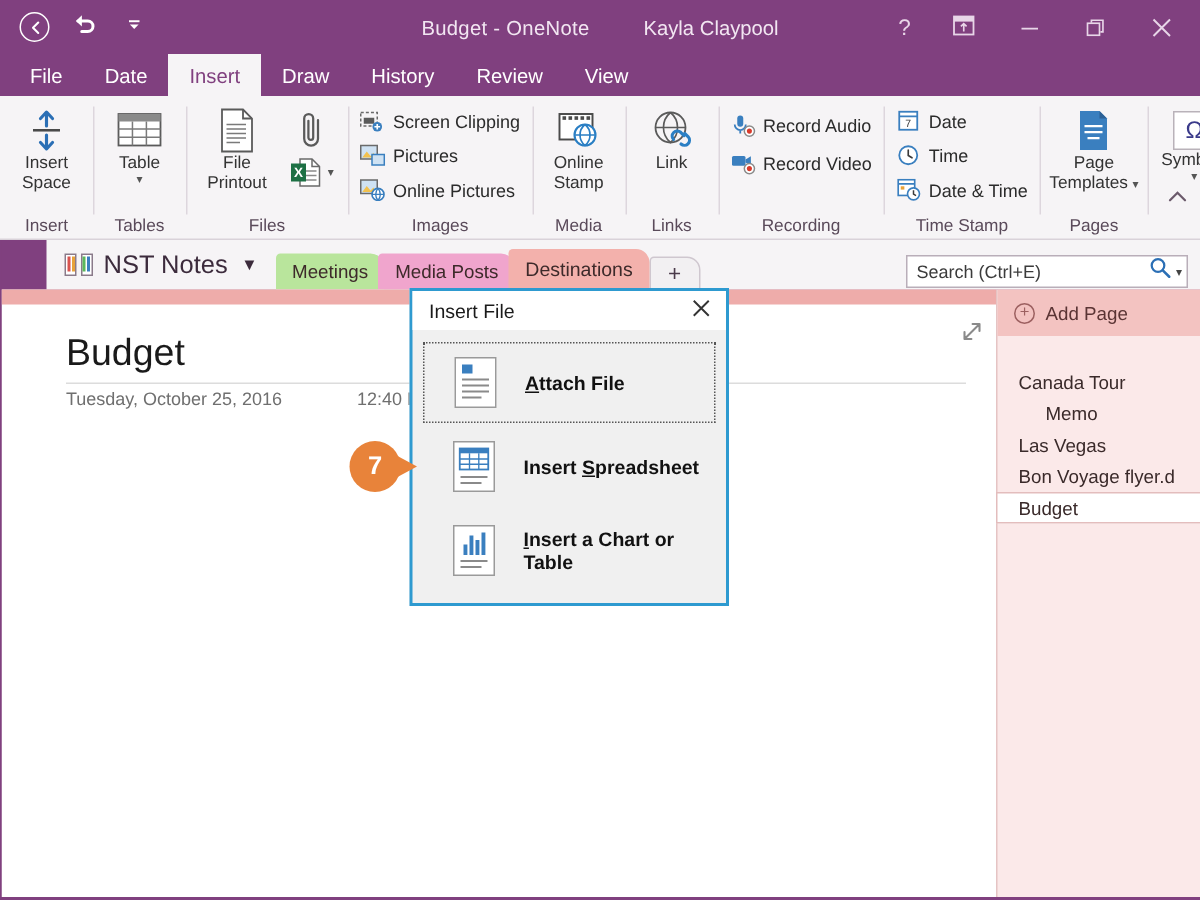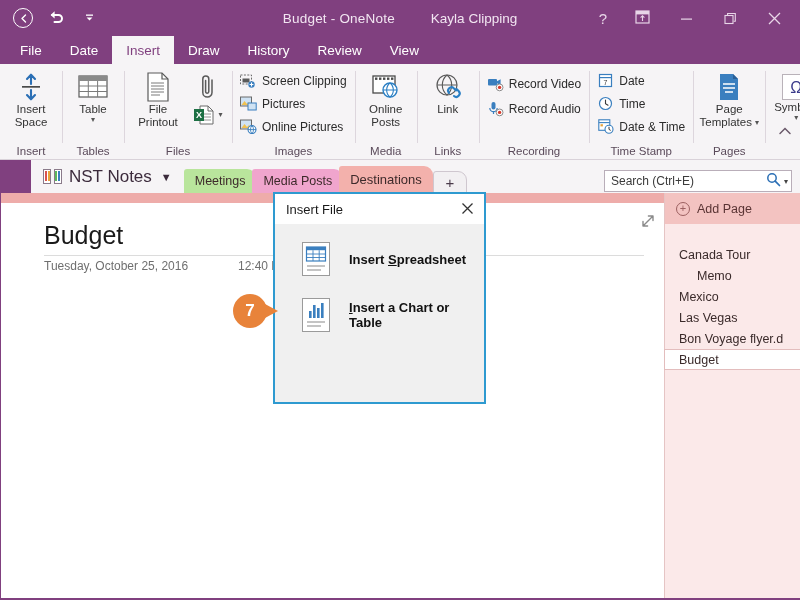--- a/index.html
+++ b/index.html
@@ -313,21 +313,21 @@
           <svg width="11" height="11" viewBox="0 0 11 11">
               <rect x="2" y="2.5" width="7" height="1.3" fill="#fff"></rect>
               <path d="M2.6 5.4 L5.5 8.4 L8.4 5.4 Z" fill="#fff"></path>
             </svg>
         </span>
       </div>
     </div>
 
     <div class="tb-center">
       <span class="win-title">Budget - OneNote</span>
-      <span class="user-name">Kayla Clipping</span>
+      <span class="user-name">Kayla Claypool</span>
     </div>
 
     <div class="tb-right">
       <div class="ctl help">?</div>
       <div class="ctl">
         <span>
           <svg width="15" height="14" viewBox="0 0 15 14">
               <rect x="1" y="1" width="13" height="12" fill="none" stroke="#e8d6e8" stroke-width="1.2"></rect>
               <rect x="1" y="1" width="13" height="3.4" fill="#e8d6e8"></rect>
               <path d="M7.5 11 L7.5 6 M5.6 7.6 L7.5 5.7 L9.4 7.6" stroke="#e8d6e8" stroke-width="1.1" fill="none"></path>
@@ -484,21 +484,21 @@
                   <rect x="8" y="4.5" width="2.4" height="2.4"></rect>
                   <rect x="12" y="4.5" width="2.4" height="2.4"></rect>
                   <rect x="16" y="4.5" width="2.4" height="2.4"></rect>
                   <rect x="20" y="4.5" width="2.4" height="2.4"></rect>
                 </g>
               <circle cx="19" cy="17" r="7" fill="#fff" stroke="#2b7fc4" stroke-width="1.4"></circle>
               <path d="M12 17 h14 M19 10 a9 9 0 0 1 0 14 a9 9 0 0 1 0 -14" fill="none" stroke="#2b7fc4" stroke-width="1.1"></path>
             </svg>
           </span>
           <span>Online</span>
-          <span>Posts</span>
+          <span>Stamp</span>
         </div>
       </div>
       <div class="rg-label">Media</div>
     </div>
 
     <div class="rgroup">
       <div class="rg-body">
         <div class="bigbtn">
           <span class="glyph">
             <svg width="30" height="28" viewBox="0 0 30 28">
@@ -509,41 +509,41 @@
           </span>
           <span>Link</span>
         </div>
       </div>
       <div class="rg-label">Links</div>
     </div>
 
     <div class="rgroup">
       <div class="rg-body">
         <div class="smallrow" style="padding-top:5px;gap:4px;">
+          <div class="smallbtn">
+            <span class="glyph">
+              <svg width="17" height="16" viewBox="0 0 17 16">
+                <rect x="4.5" y="1" width="4" height="7.5" rx="2" fill="#3a7fbf"></rect>
+                <path d="M2.8 7 a3.7 3.7 0 0 0 7.4 0 M6.5 10.8 V13" fill="none" stroke="#3a7fbf" stroke-width="1.2"></path>
+                <circle cx="12.6" cy="11.4" r="3.4" fill="#fff" stroke="#8a8a8a" stroke-width="1"></circle>
+                <circle cx="12.6" cy="11.4" r="1.7" fill="#d93a2b"></circle>
+              </svg>
+            </span>
+            <span>Record Audio</span>
+          </div>
           <div class="smallbtn">
             <span class="glyph">
               <svg width="17" height="16" viewBox="0 0 17 16">
                 <rect x="1" y="3" width="9" height="6.5" rx="1" fill="#3a7fbf"></rect>
                 <path d="M10 5.3 L13.6 3.2 V9.4 L10 7.3 Z" fill="#3a7fbf"></path>
                 <circle cx="12.6" cy="11.4" r="3.4" fill="#fff" stroke="#8a8a8a" stroke-width="1"></circle>
                 <circle cx="12.6" cy="11.4" r="1.7" fill="#d93a2b"></circle>
               </svg>
             </span>
             <span>Record Video</span>
-          </div>
-          <div class="smallbtn">
-            <span class="glyph">
-              <svg width="17" height="16" viewBox="0 0 17 16">
-                <rect x="4.5" y="1" width="4" height="7.5" rx="2" fill="#3a7fbf"></rect>
-                <path d="M2.8 7 a3.7 3.7 0 0 0 7.4 0 M6.5 10.8 V13" fill="none" stroke="#3a7fbf" stroke-width="1.2"></path>
-                <circle cx="12.6" cy="11.4" r="3.4" fill="#fff" stroke="#8a8a8a" stroke-width="1"></circle>
-                <circle cx="12.6" cy="11.4" r="1.7" fill="#d93a2b"></circle>
-              </svg>
-            </span>
-            <span>Record Audio</span>
           </div>
         </div>
       </div>
       <div class="rg-label">Recording</div>
     </div>
 
     <div class="rgroup">
       <div class="rg-body">
         <div class="smallrow">
           <div class="smallbtn">
@@ -671,38 +671,46 @@
   </div>
 
   <div class="pagelist">
     <div class="addpage">
       <span class="plus-circle">+</span>
       <span>Add Page</span>
     </div>
     <div class="page-items">
       <div class="page-item">Canada Tour</div>
       <div class="page-item indent">Memo</div>
-      <div class="page-item">Mexico</div>
       <div class="page-item">Las Vegas</div>
       <div class="page-item">Bon Voyage flyer.d</div>
       <div class="page-item selected">Budget</div>
     </div>
   </div>
 
   <div class="dialog">
     <div class="dlg-title">
       <span class="t">Insert File</span>
       <span class="dlg-close">
         <svg width="13" height="13" viewBox="0 0 13 13">
             <path d="M1.5 1.5 L11.5 11.5 M11.5 1.5 L1.5 11.5" stroke="#333" stroke-width="1.3"></path>
           </svg>
       </span>
     </div>
     <div class="dlg-body">
 
+      <div class="dlg-item focused">
+        <span class="docicon">
+          <svg width="26" height="32" viewBox="0 0 26 32">
+            <rect x="4" y="4" width="7" height="6" fill="#3a7fbf"></rect>
+            <path d="M4 14 H22 M4 18 H22 M4 22 H22 M4 26 H17" stroke="#8a8a8a" stroke-width="1.3"></path>
+          </svg>
+        </span>
+        <span class="label"><u>A</u>ttach File</span>
+      </div>
 
       <div class="dlg-item">
         <span class="docicon">
           <svg width="26" height="32" viewBox="0 0 26 32">
             <rect x="3.5" y="4" width="19" height="14" fill="#fff" stroke="#3a7fbf" stroke-width="1.2"></rect>
             <rect x="3.5" y="4" width="19" height="3.2" fill="#3a7fbf"></rect>
             <path d="M3.5 11 H22.5 M3.5 14.5 H22.5 M10 7.2 V18 M16.2 7.2 V18" stroke="#3a7fbf" stroke-width=".9"></path>
             <path d="M4 23 H22 M4 27 H18" stroke="#8a8a8a" stroke-width="1.2"></path>
           </svg>
         </span>

